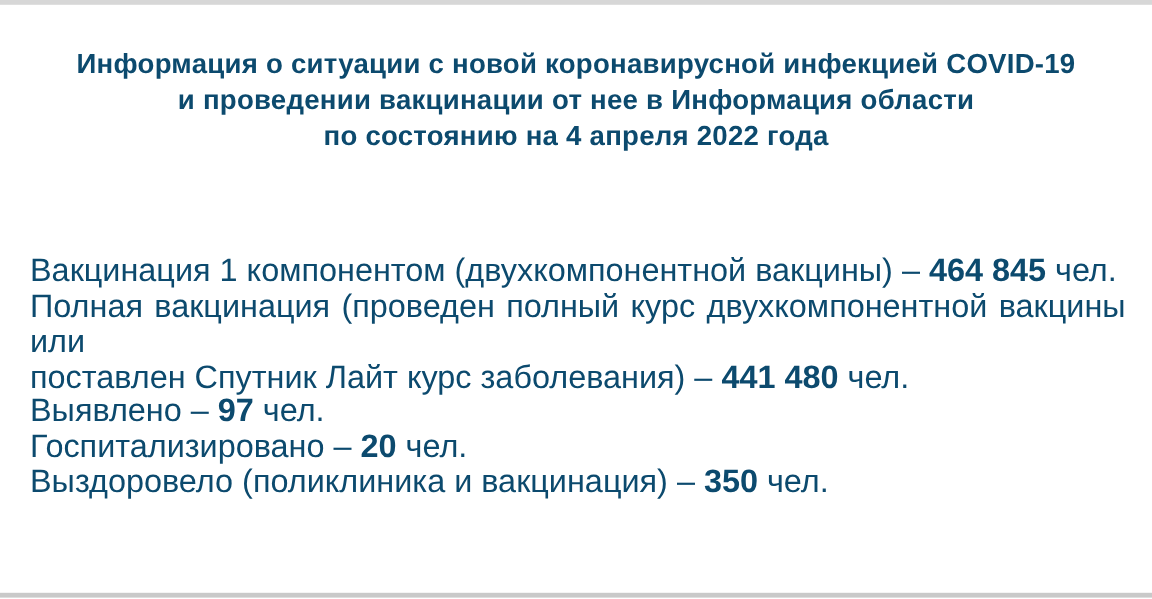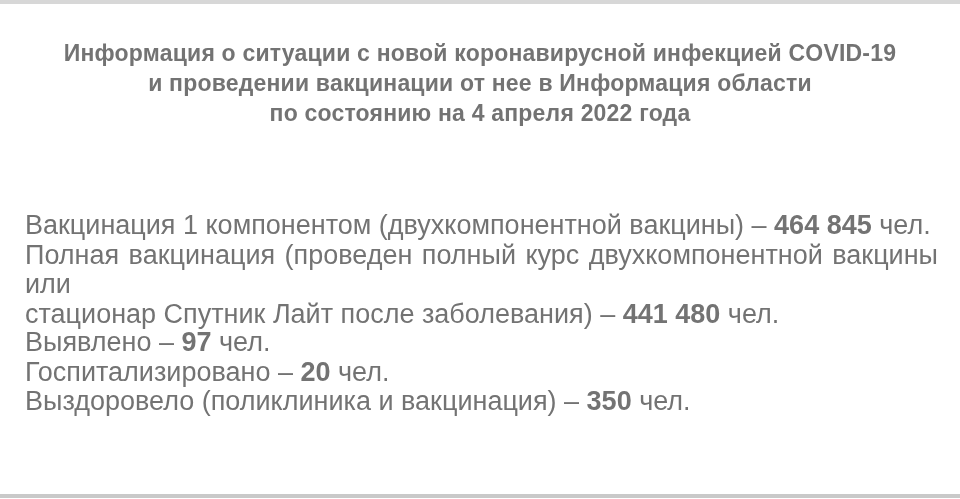--- a/index.html
+++ b/index.html
@@ -49,34 +49,34 @@
   .line { white-space: normal; }
   .justify-full {
     text-align: justify;
     text-align-last: justify;
   }
   b { font-weight: 700; }
 </style>
 </head>
 <body>
 
-<div class="page" style="color: #737373;">
+<div class="page" style="color: #0c4a6e;">
 
   <div class="bar bar-top" style="background: rgb(215, 215, 215);"></div>
 
   <div class="title">
     <div>Информация о ситуации с новой коронавирусной инфекцией COVID-19</div>
     <div>и проведении вакцинации от нее в Информация области</div>
     <div>по состоянию на 4 апреля 2022 года</div>
   </div>
 
   <div class="body-block vacc-block">
     <div class="line"><span>Вакцинация 1 компонентом (двухкомпонентной вакцины) – </span><b>464 845</b><span> чел.</span></div>
     <div class="line justify-full">Полная вакцинация (проведен полный курс двухкомпонентной вакцины или</div>
-    <div class="line"><span>стационар Спутник Лайт после заболевания) – </span><b>441 480</b><span> чел.</span></div>
+    <div class="line"><span>поставлен Спутник Лайт курс заболевания) – </span><b>441 480</b><span> чел.</span></div>
   </div>
 
   <div class="body-block stats-block">
     <div class="line"><span>Выявлено – </span><b>97</b><span> чел.</span></div>
     <div class="line"><span>Госпитализировано – </span><b>20</b><span> чел.</span></div>
     <div class="line"><span>Выздоровело (поликлиника и вакцинация) – </span><b>350</b><span> чел.</span></div>
   </div>
 
   <div class="bar bar-bottom" style="background: rgb(201, 201, 201);"></div>
 

